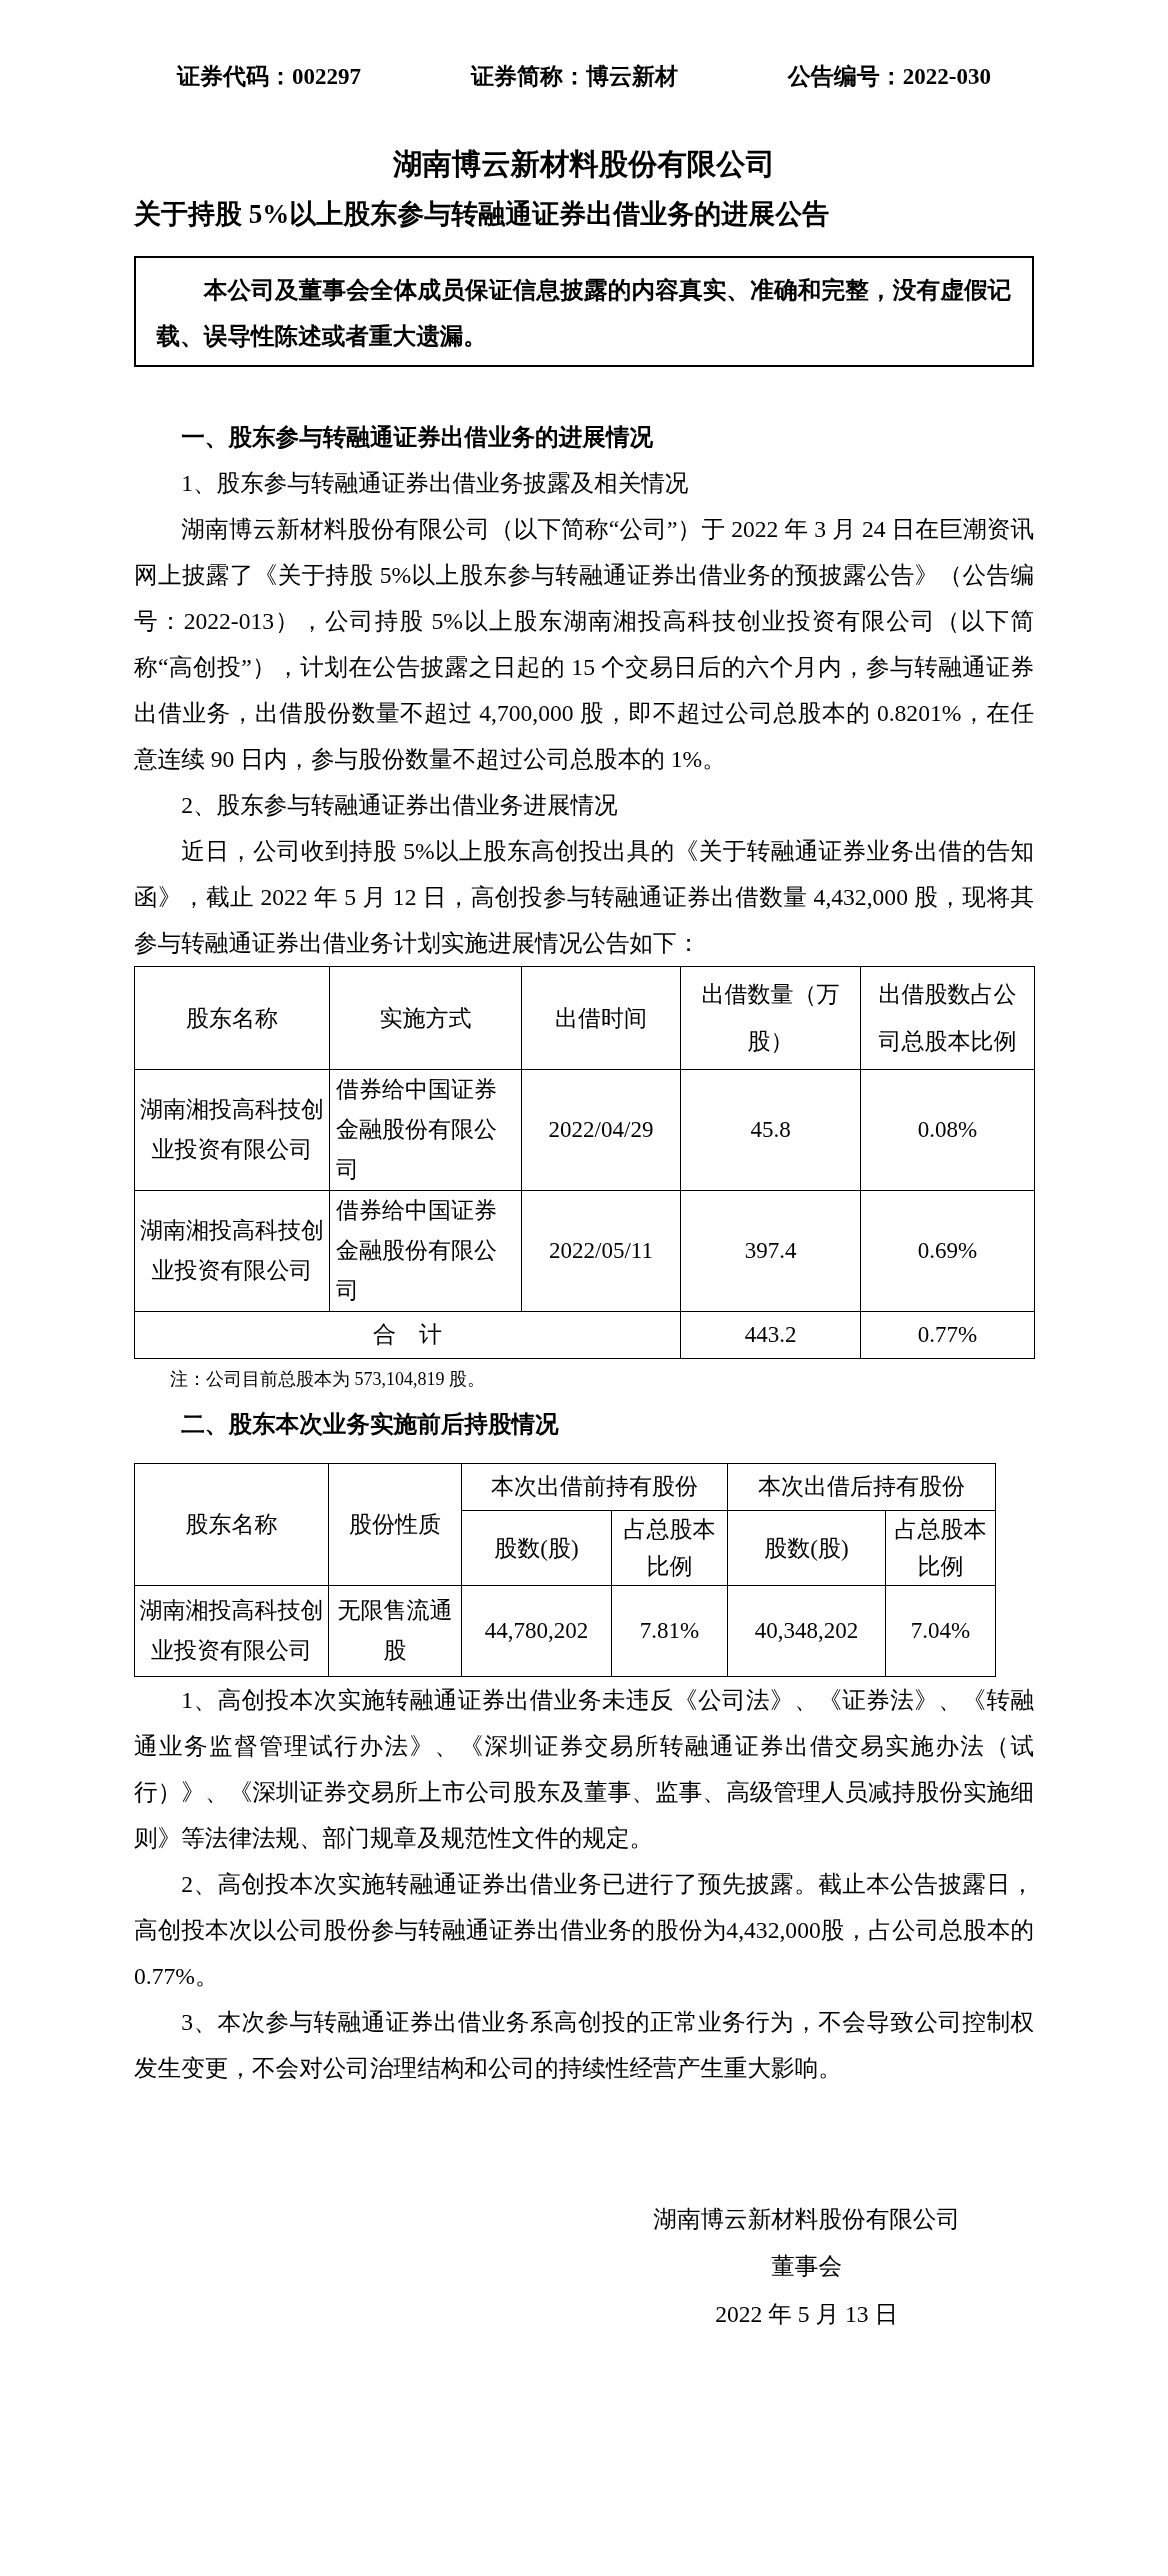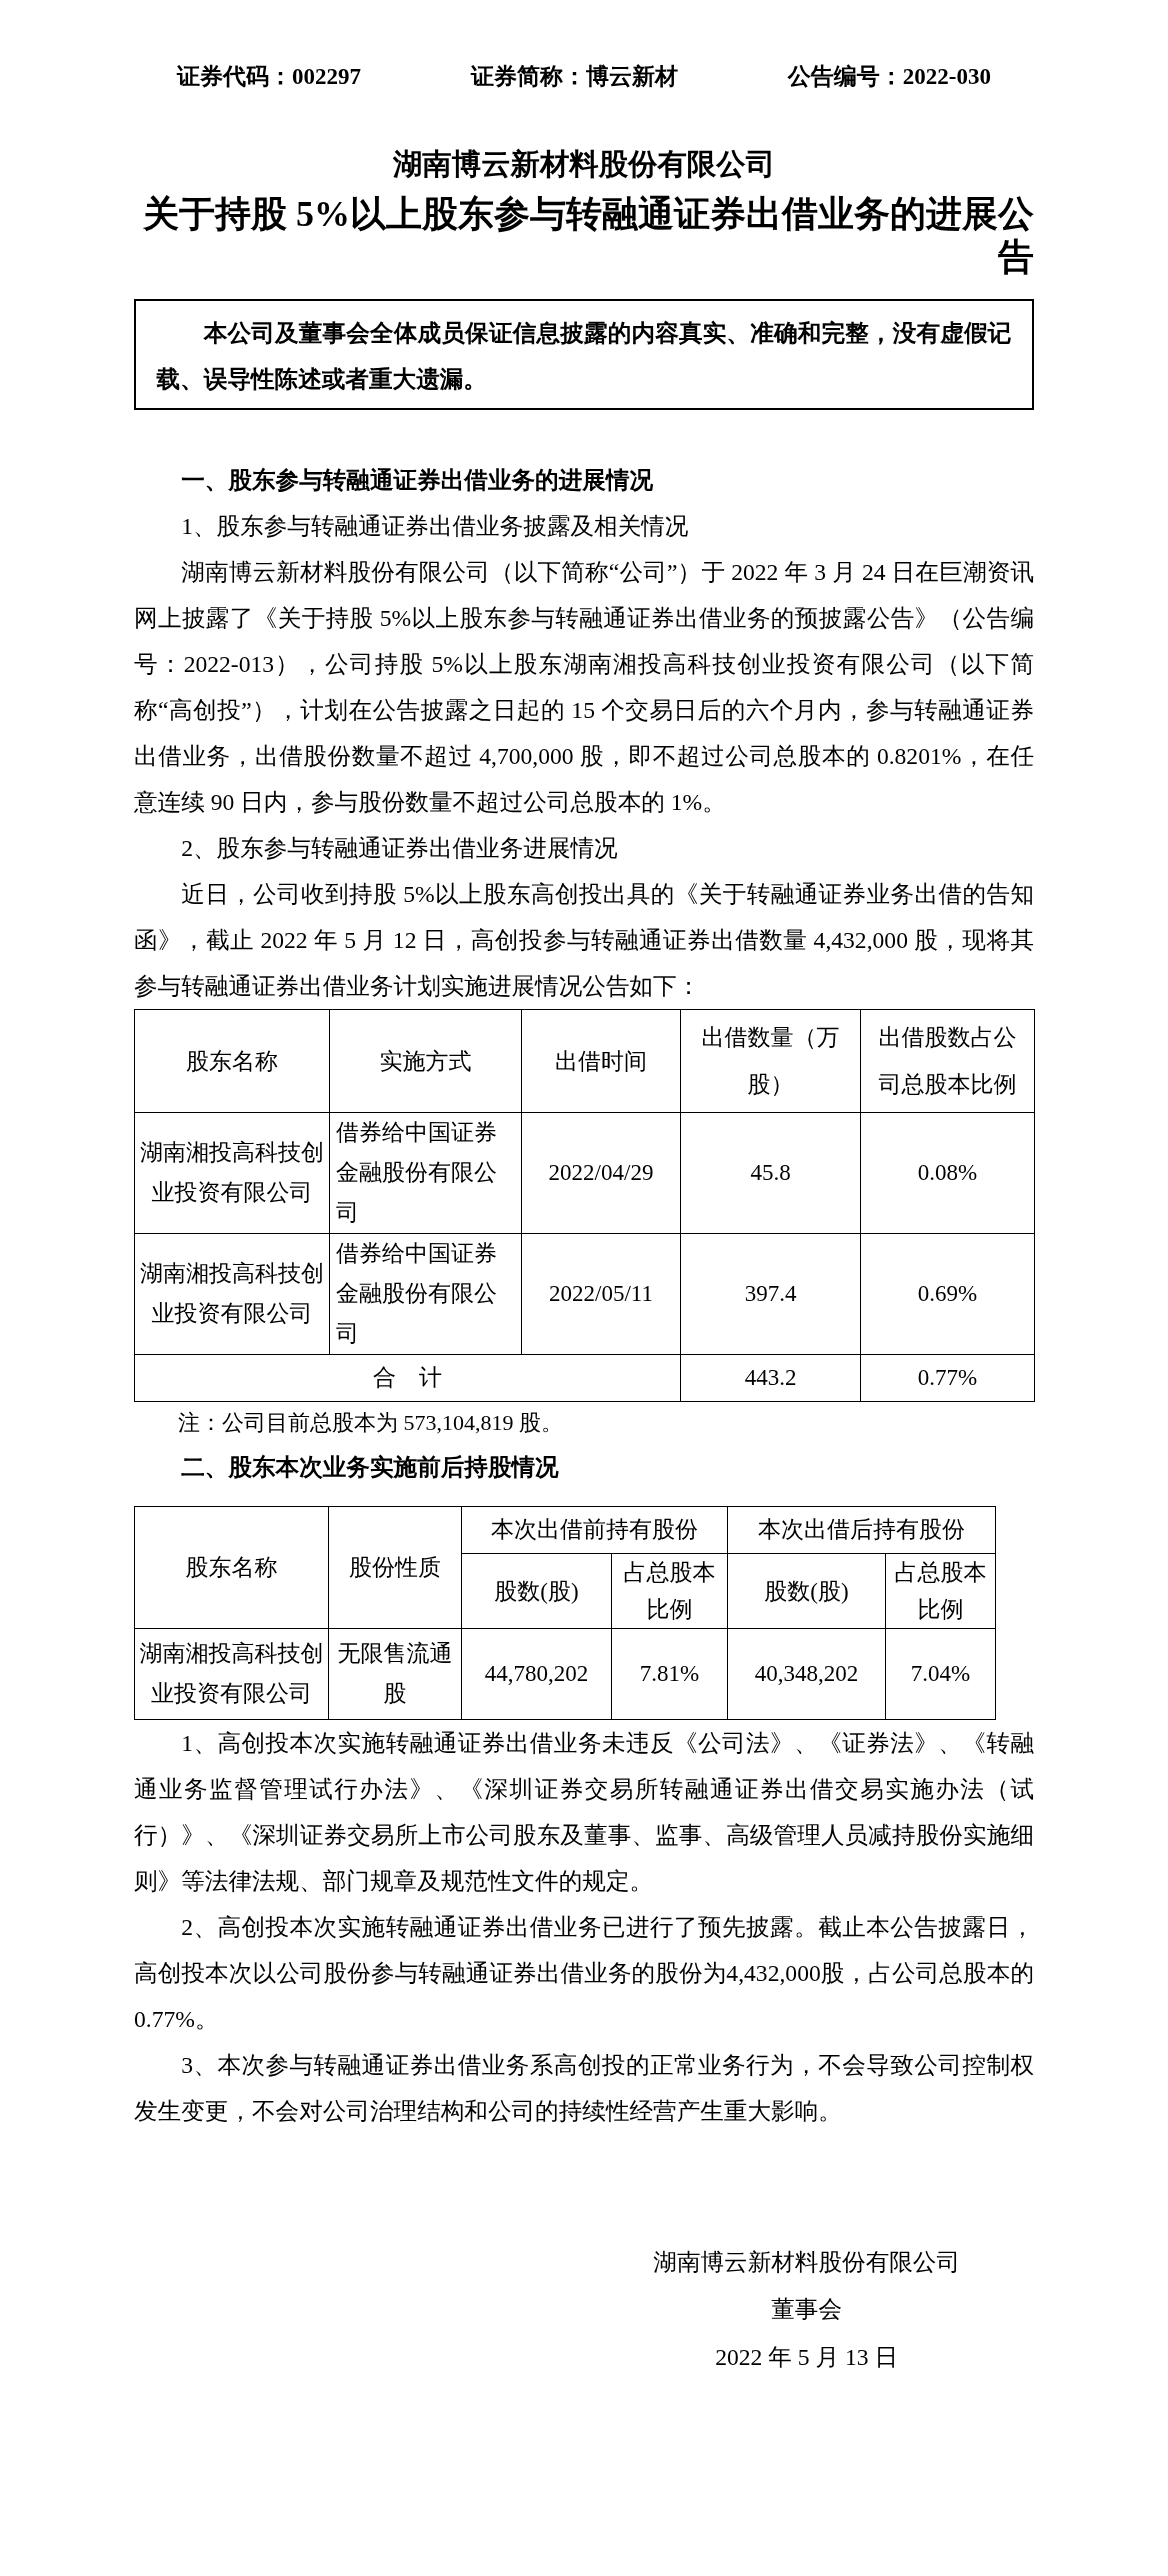--- a/index.html
+++ b/index.html
@@ -20,22 +20,22 @@
     display: flex; justify-content: space-between;
     padding: 0 43px 0 43px;
     font-size: 23px; font-weight: bold; line-height: 26.5px;
     white-space: nowrap;
   }
   .title {
     margin-top: 52px; text-align: center;
     font-size: 29.4px; font-weight: bold; line-height: 43px;
   }
   .subtitle {
-    margin-top: 7.4px; text-align: right;
-    font-size: 36px; font-weight: bold; line-height: 43px;
+    margin-top: 7.4px; text-align: left;
+    font-size: 27px; font-weight: bold; line-height: 43px;
   }
   .disclaimer {
     margin-top: 20.6px;
     border: 2.2px solid #000;
     padding: 8.8px 20.6px 5.9px 20.6px;
   }
   .disclaimer p {
     font-size: 23.6px; font-weight: bold; line-height: 46px;
     text-indent: 2em; text-align: justify;
   }
@@ -60,21 +60,21 @@
   .t1 { width: 900px; }
   .t1 .hrow td { height: 103px; line-height: 47px; padding: 0 10.3px; }
   .t1 .drow td { height: 92px; line-height: 40px; }
   .t1 .trow td { height: 47px; }
   .t1 td.method { text-align: left; padding: 0 5.9px; }
   .t2 { width: 861px; margin-top: 16px; }
   .t2 .hrow1 td { height: 47px; }
   .t2 .hrow2 td { height: 65px; line-height: 37px; padding: 0 4.4px; }
   .t2 .drow td { height: 91px; line-height: 40px; }
   .note {
-    margin-top: 2.9px; font-size: 22px; line-height: 35px;
+    margin-top: 2.9px; font-size: 18px; line-height: 35px;
     text-indent: 2em;
   }
   .s2-heading { margin-top: 4.4px; }
   .closing { margin-top: 32px; }
   .signature {
     margin-top: 103px;
     margin-left: auto; margin-right: 74px;
     width: max-content;
     display: flex; flex-direction: column; align-items: center;
   }

